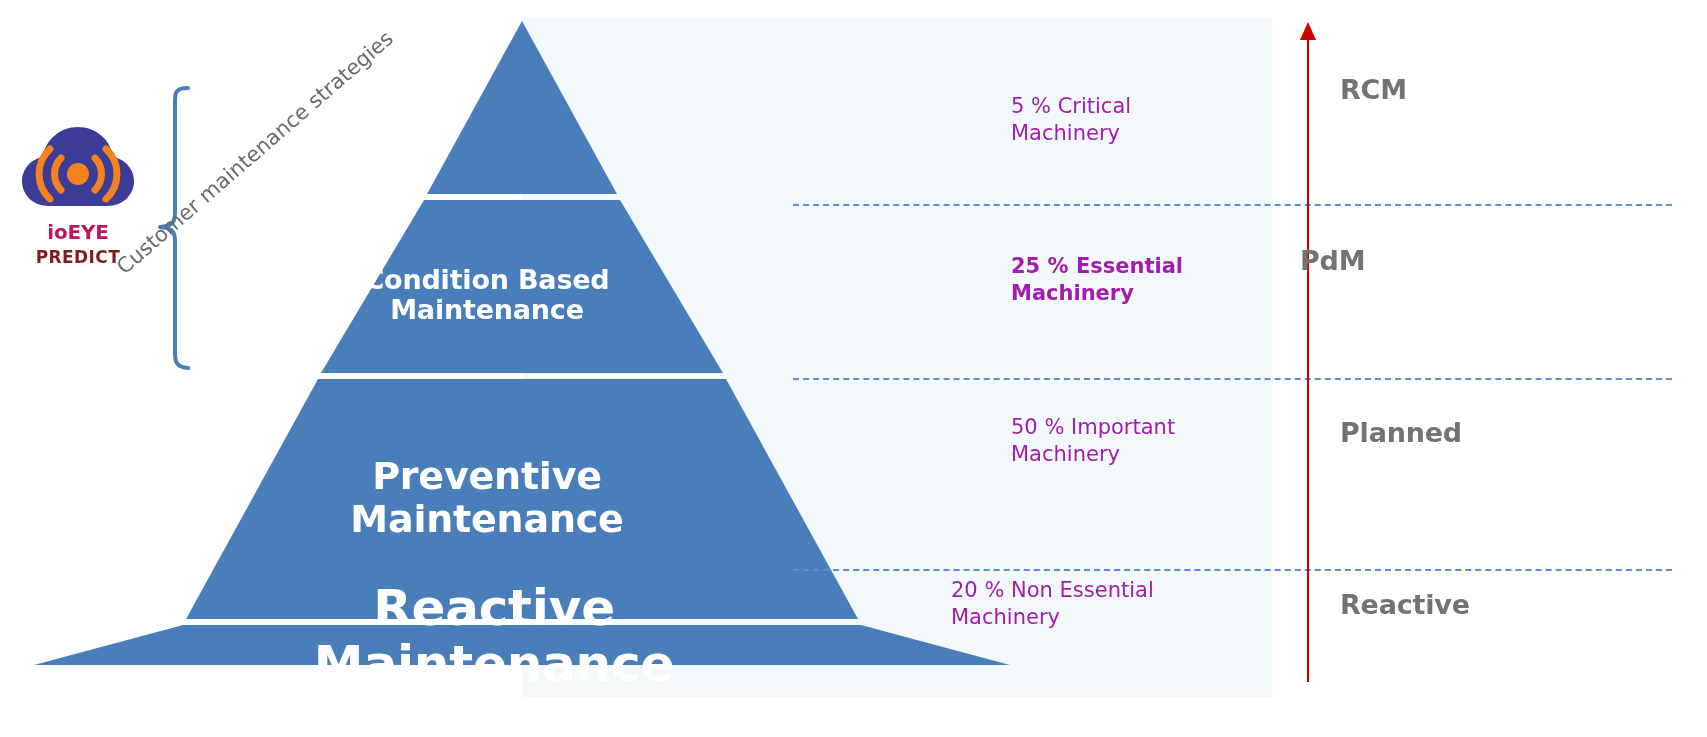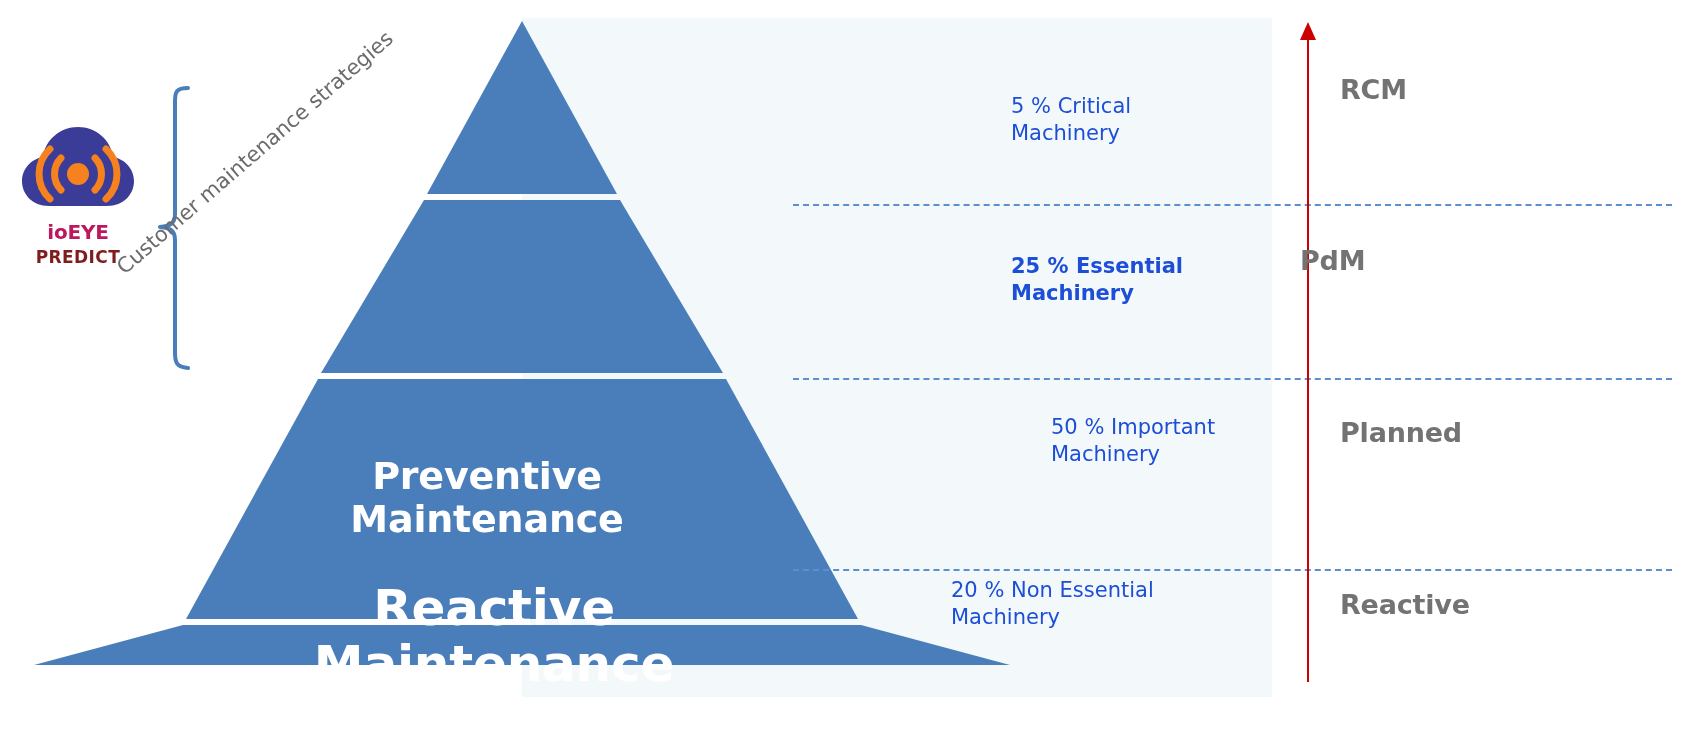--- a/index.html
+++ b/index.html
@@ -52,29 +52,29 @@
     white-space: pre-line;
   }
   .tier-label.t0 { left: 352px; top: 131px; width: 270px; font-size: 22px; }
   .tier-label.t1 { left: 310px; top: 265px; width: 354px; font-size: 27px; }
   .tier-label.t2 { left: 262px; top: 455px; width: 450px; font-size: 38px; }
   .tier-label.t3 { left: 208px; top: 580px; width: 572px; font-size: 50px; }
 
   
   .pct-note {
     position: absolute;
-    color: #1d4ed8;
+    color: #a21caf;
     font-size: 21px;
     line-height: 1.28;
     white-space: pre-line;
     font-family: "DejaVu Sans", "Liberation Sans", sans-serif;
   }
   .pct-note.p0 { left: 1011px; top: 93px; }
   .pct-note.p1 { left: 1011px; top: 253px; font-weight: bold; }
-  .pct-note.p2 { left: 1011px; top: 414px; margin-left: 40px; }
+  .pct-note.p2 { left: 1011px; top: 414px; }
   .pct-note.p3 { left: 951px; top: 577px; }
 
   
   .strategy-label {
     position: absolute;
     color: #737373;
     font-weight: bold;
     font-size: 27px;
     letter-spacing: -0.2px;
   }
@@ -174,20 +174,22 @@
 
     <polygon points="522,21 617,194 427,194" fill="#4a7ebb"></polygon>
 
     <polygon points="424,200 620,200 723,373 321,373" fill="#4a7ebb"></polygon>
 
     <polygon points="318,379 726,379 858,619 186,619" fill="#4a7ebb"></polygon>
 
     <polygon points="183,625 861,625 1010,665 34,665" fill="#4a7ebb"></polygon>
   </svg>
 
+  <div class="tier-label t1">Condition Based
+Maintenance</div>
   <div class="tier-label t2">Preventive Maintenance</div>
   <div class="tier-label t3">Reactive Maintenance</div>
 
   <div class="pct-note p0">5 % Critical
 Machinery</div>
   <div class="pct-note p1">25 % Essential
 Machinery</div>
   <div class="pct-note p2">50 % Important
 Machinery</div>
   <div class="pct-note p3">20 % Non Essential

